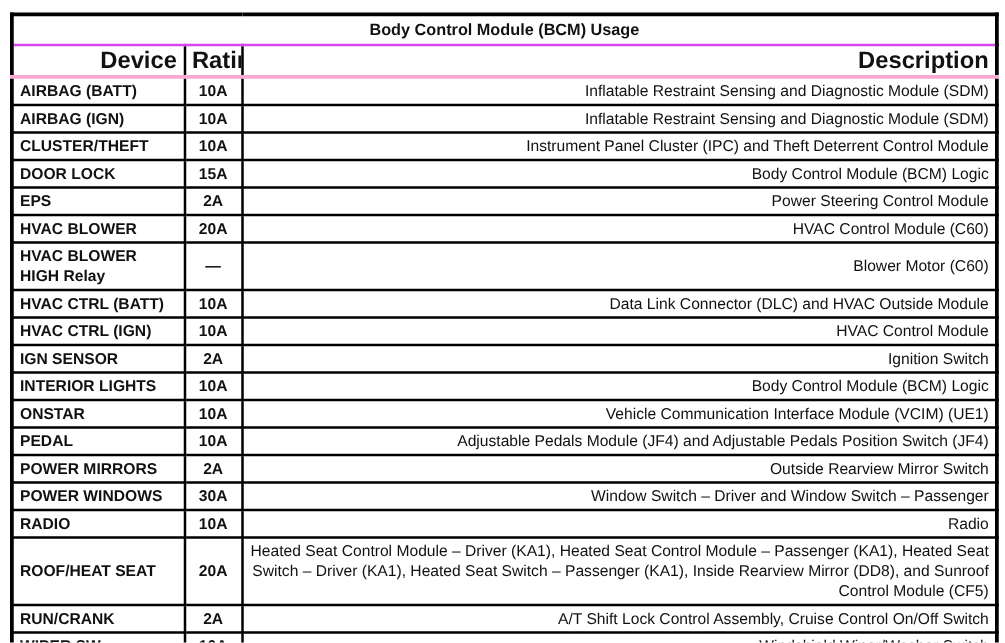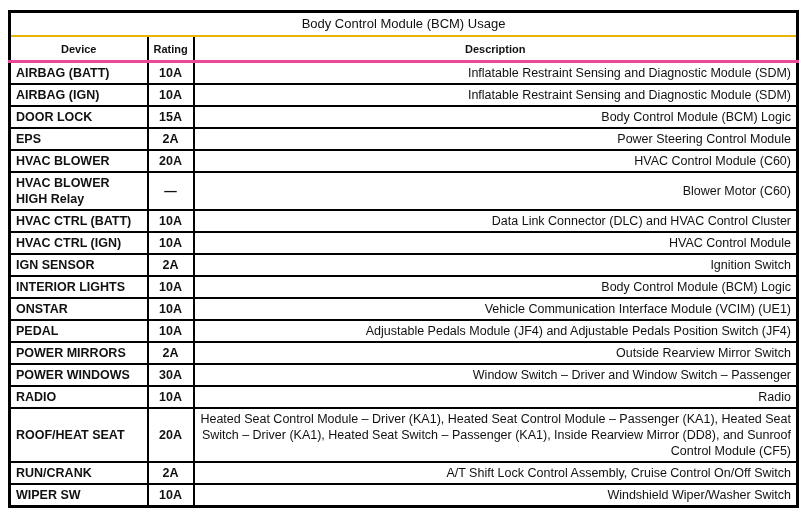--- a/index.html
+++ b/index.html
@@ -31,31 +31,31 @@
   table.bcm td {
     border: 2px solid #000000;
     font-size: 12.5px;
     line-height: 16px;
     padding: 2px 5px;
     vertical-align: middle;
     overflow: hidden;
   }
   tr[data-name="title-row"] th {
     font-size: 13px;
-    font-weight: normal;
+    font-weight: bold;
     text-align: center;
     height: 18px;
-    border-bottom: 2px solid #eab308;
+    border-bottom: 2px solid #d946ef;
   }
   tr[data-name="header-row"] th {
-    font-size: 11px;
+    font-size: 19px;
     font-weight: bold;
-    text-align: center;
+    text-align: right;
     height: 19px;
-    border-bottom: 3px solid #ec4899;
+    border-bottom: 3px solid #f9a8d4;
   }
   tbody tr {
     height: 22px;
   }
   td[data-name="device-cell"] {
     text-align: left;
     white-space: pre-line;
     font-weight: bold;
   }
   td[data-name="rating-cell"] {
@@ -91,20 +91,25 @@
           <td data-name="device-cell">AIRBAG (BATT)</td>
           <td data-name="rating-cell">10A</td>
           <td data-name="description-cell">Inflatable Restraint Sensing and Diagnostic Module (SDM)</td>
         </tr>
         <tr data-name="table-row">
           <td data-name="device-cell">AIRBAG (IGN)</td>
           <td data-name="rating-cell">10A</td>
           <td data-name="description-cell">Inflatable Restraint Sensing and Diagnostic Module (SDM)</td>
         </tr>
         <tr data-name="table-row">
+          <td data-name="device-cell">CLUSTER/THEFT</td>
+          <td data-name="rating-cell">10A</td>
+          <td data-name="description-cell">Instrument Panel Cluster (IPC) and Theft Deterrent Control Module</td>
+        </tr>
+        <tr data-name="table-row">
           <td data-name="device-cell">DOOR LOCK</td>
           <td data-name="rating-cell">15A</td>
           <td data-name="description-cell">Body Control Module (BCM) Logic</td>
         </tr>
         <tr data-name="table-row">
           <td data-name="device-cell">EPS</td>
           <td data-name="rating-cell">2A</td>
           <td data-name="description-cell">Power Steering Control Module</td>
         </tr>
         <tr data-name="table-row">
@@ -114,21 +119,21 @@
         </tr>
         <tr data-name="table-row">
           <td data-name="device-cell">HVAC BLOWER
 HIGH Relay</td>
           <td data-name="rating-cell">—</td>
           <td data-name="description-cell">Blower Motor (C60)</td>
         </tr>
         <tr data-name="table-row">
           <td data-name="device-cell">HVAC CTRL (BATT)</td>
           <td data-name="rating-cell">10A</td>
-          <td data-name="description-cell">Data Link Connector (DLC) and HVAC Control Cluster</td>
+          <td data-name="description-cell">Data Link Connector (DLC) and HVAC Outside Module</td>
         </tr>
         <tr data-name="table-row">
           <td data-name="device-cell">HVAC CTRL (IGN)</td>
           <td data-name="rating-cell">10A</td>
           <td data-name="description-cell">HVAC Control Module</td>
         </tr>
         <tr data-name="table-row">
           <td data-name="device-cell">IGN SENSOR</td>
           <td data-name="rating-cell">2A</td>
           <td data-name="description-cell">Ignition Switch</td>

